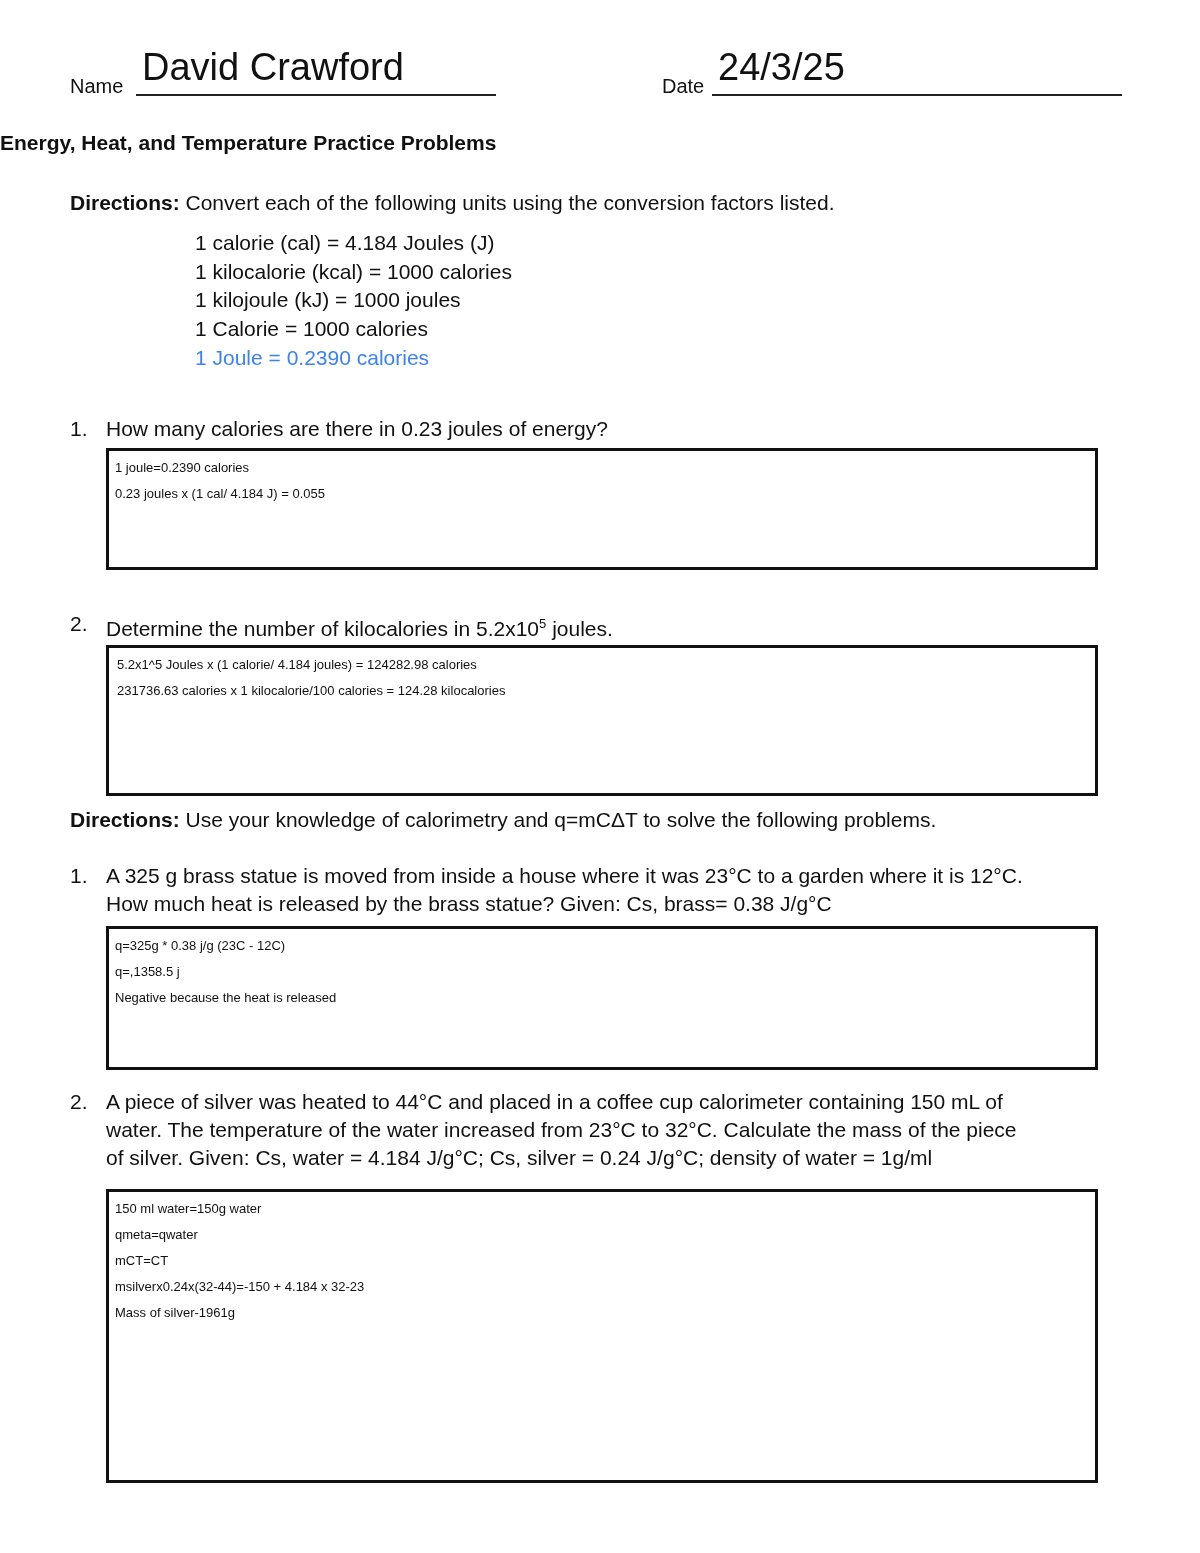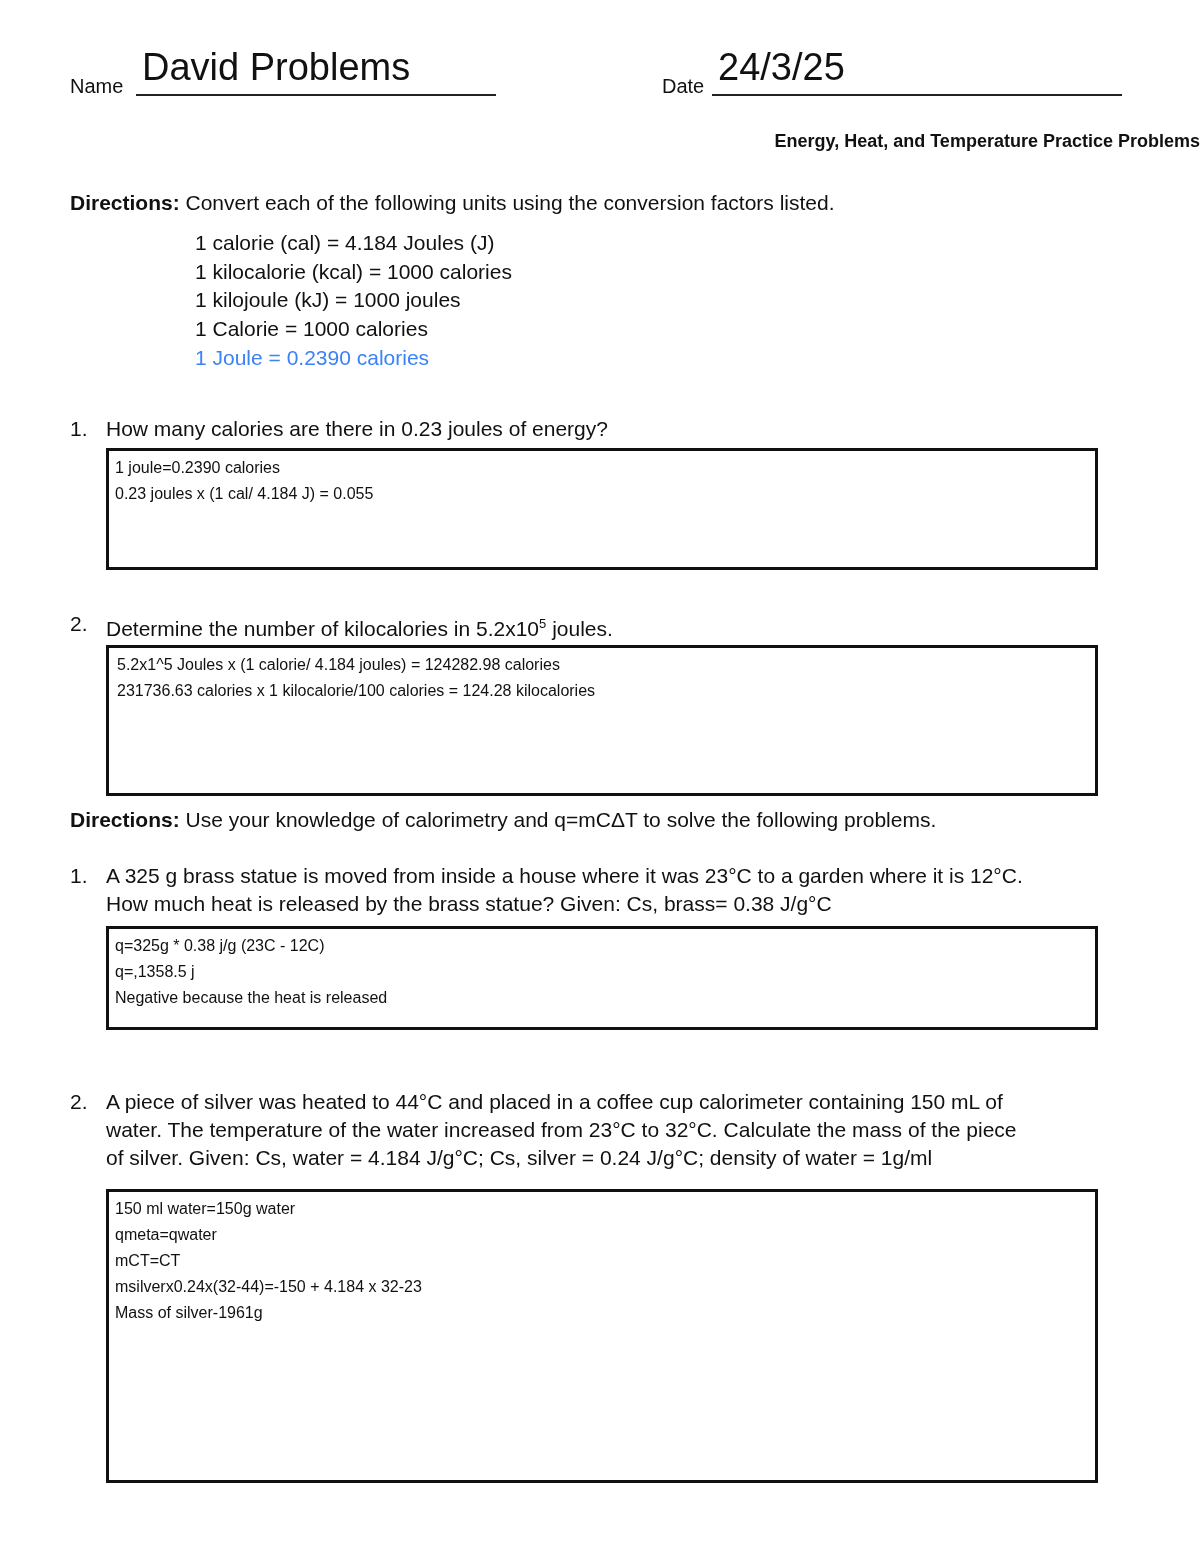--- a/index.html
+++ b/index.html
@@ -4,37 +4,37 @@
   <style>
     html, body { margin: 0; padding: 0; background: #ffffff; }
     body {
       width: 1200px; height: 1553px; position: relative; overflow: hidden;
       font-family: "Liberation Sans", sans-serif; color: #111;
     }
     .abs { position: absolute; }
     .hdr-label { font-size: 20px; color: #111; }
     .hdr-line { border-bottom: 2px solid #222; height: 0; }
     .hdr-value { font-size: 38px; color: #111; line-height: 1; }
-    .title { left: 0; width: 1200px; text-align: right; top: 131px; font-size: 18px; font-weight: bold; }
+    .title { left: 0; width: 1200px; text-align: left; top: 131px; font-size: 21px; font-weight: bold; }
     .txt { font-size: 21px; line-height: 28px; white-space: nowrap; }
     .bold { font-weight: bold; }
     .gray { color: #3b82f6; }
     .box {
       position: absolute; border: 3px solid #111; box-sizing: border-box;
-      padding: 4px 6px; font-size: 16px; line-height: 26px; background: #fff;
+      padding: 4px 6px; font-size: 13px; line-height: 26px; background: #fff;
     }
     .box div { white-space: nowrap; }
     sup { font-size: 13px; }
   </style>
 </head>
 <body>
 
 <div class="abs hdr-label" style="left:70px; top:75px;">Name</div>
 <div class="abs hdr-line" style="left:136px; top:94px; width:360px;"></div>
-<div class="abs hdr-value" style="left:142px; top:48px;">David Problems</div>
+<div class="abs hdr-value" style="left:142px; top:48px;">David Crawford</div>
 
 <div class="abs hdr-label" style="left:662px; top:75px;">Date</div>
 <div class="abs hdr-line" style="left:712px; top:94px; width:410px;"></div>
 <div class="abs hdr-value" style="left:718px; top:48px;">24/3/25</div>
 
 <div class="abs title">Energy, Heat, and Temperature Practice Problems</div>
 
 <div class="abs txt" style="left:70px; top:189px;">
   <span class="bold">Directions:</span><span> Convert each of the following units using the conversion factors listed.</span>
 </div>
@@ -61,21 +61,21 @@
   <div>231736.63 calories x 1 kilocalorie/100 calories = 124.28 kilocalories</div>
 </div>
 
 <div class="abs txt" style="left:70px; top:806px;">
   <span class="bold">Directions:</span><span> Use your knowledge of calorimetry and q=mCΔT to solve the following problems.</span>
 </div>
 
 <div class="abs txt" style="left:70px; top:862px;">1.</div>
 <div class="abs txt" style="left:106px; top:862px;">A 325 g brass statue is moved from inside a house where it was 23°C to a garden where it is 12°C.</div>
 <div class="abs txt" style="left:106px; top:890px;">How much heat is released by the brass statue? Given: Cs, brass= 0.38 J/g°C</div>
-<div class="box" style="left:106px; top:926px; width:992px; height:104px;">
+<div class="box" style="left:106px; top:926px; width:992px; height:144px;">
   <div>q=325g * 0.38 j/g (23C - 12C)</div>
   <div>q=,1358.5 j</div>
   <div>Negative because the heat is released</div>
 </div>
 
 <div class="abs txt" style="left:70px; top:1088px;">2.</div>
 <div class="abs txt" style="left:106px; top:1088px;">A piece of silver was heated to 44°C and placed in a coffee cup calorimeter containing 150 mL of</div>
 <div class="abs txt" style="left:106px; top:1116px;">water. The temperature of the water increased from 23°C to 32°C. Calculate the mass of the piece</div>
 <div class="abs txt" style="left:106px; top:1144px;">of silver. Given: Cs, water = 4.184 J/g°C; Cs, silver = 0.24 J/g°C; density of water = 1g/ml</div>
 <div class="box" style="left:106px; top:1189px; width:992px; height:294px;">

